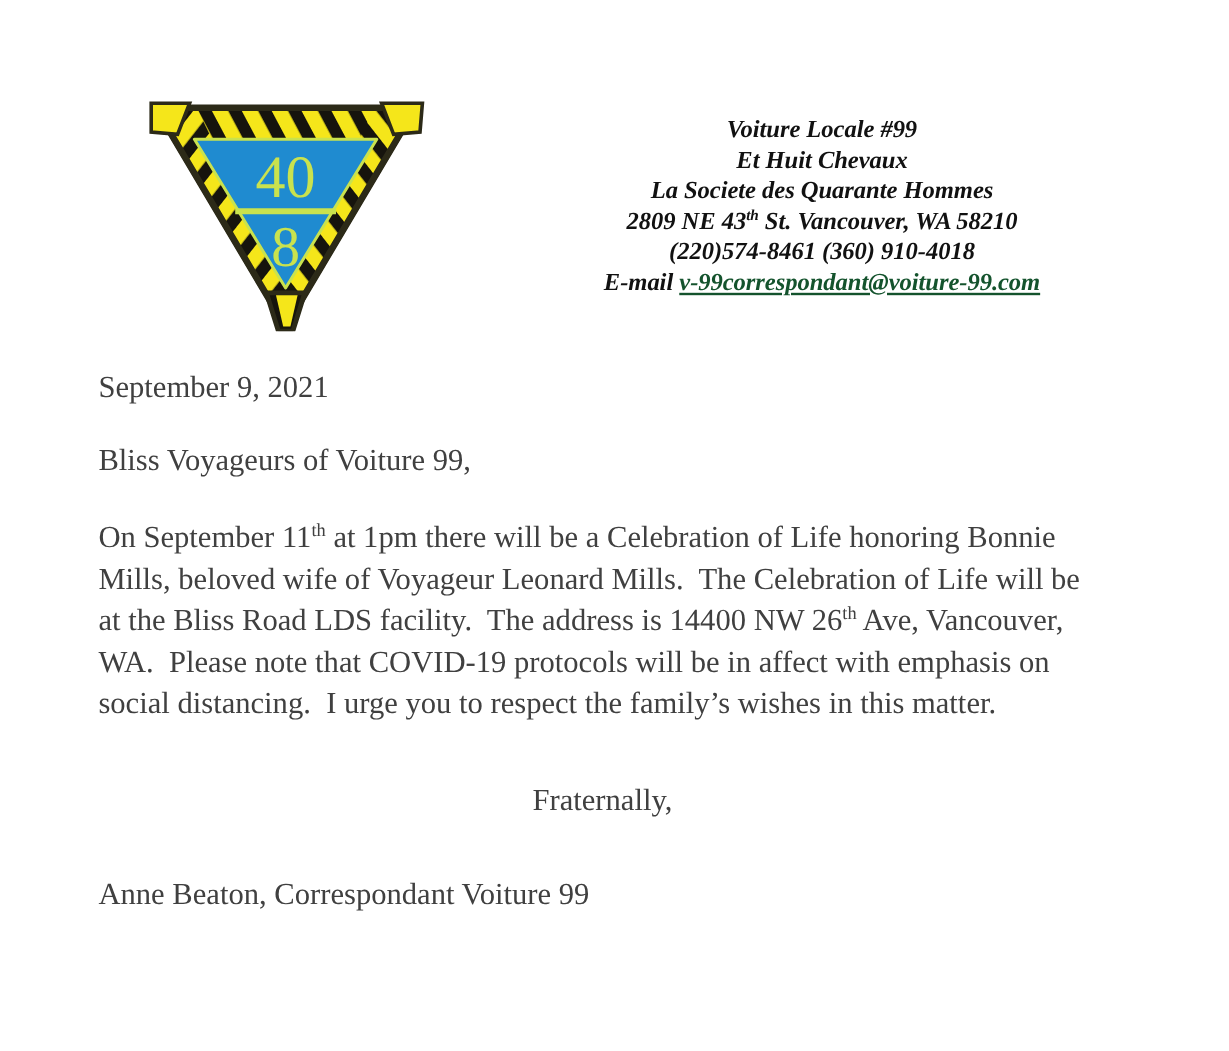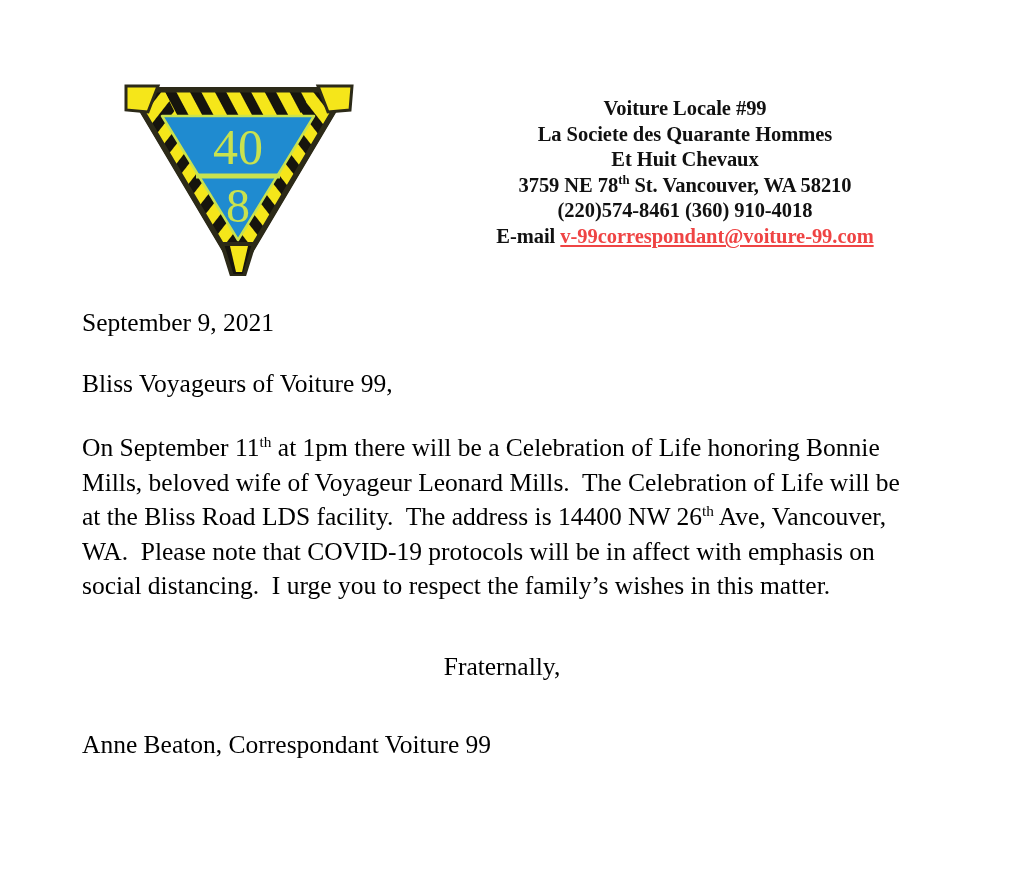--- a/index.html
+++ b/index.html
@@ -49,49 +49,50 @@
     position: absolute;
     left: 440px;
     top: 96px;
     width: 490px;
     text-align: center;
     font-weight: bold;
     font-size: 20.5px;
     line-height: 25.6px;
     letter-spacing: -0.05px;
     color: #111111;
+    font-style: italic;
   }
   .org-line {
     white-space: nowrap;
   }
   .org-line sup {
     font-size: 0.62em;
     vertical-align: super;
     line-height: 0;
   }
   .email-line {
     white-space: nowrap;
   }
   .email-link {
-    color: #ef4444;
+    color: #14532d;
     text-decoration: underline;
     text-decoration-thickness: 2px;
     text-underline-offset: 2px;
     font-weight: bold;
   }
 
   
   .letter-body {
     position: absolute;
     left: 82px;
     top: 306px;
     width: 840px;
     font-size: 25.5px;
     line-height: 34.5px;
-    color: #000000;
+    color: #404040;
   }
   .para {
     margin: 0 0 24px 0;
     white-space: pre-wrap;
   }
   .para:last-child {
     margin-bottom: 0;
   }
   .para sup {
     font-size: 0.6em;
@@ -166,23 +167,23 @@
         <polygon points="44,40 196,40 120,164" fill="#1f8bd0" stroke="#c9e24e" stroke-width="2.5" stroke-linejoin="round"></polygon>
 
         <text x="120" y="88" text-anchor="middle" font-family="'Liberation Serif','DejaVu Serif',serif" font-size="50" fill="#c9e24e">40</text>
         <line x1="78" y1="100" x2="162" y2="100" stroke="#c9e24e" stroke-width="5"></line>
         <text x="120" y="146" text-anchor="middle" font-family="'Liberation Serif','DejaVu Serif',serif" font-size="48" fill="#c9e24e">8</text>
       </svg>
     </div>
 
     <div class="org-block">
       <div class="org-line">Voiture Locale #99</div>
+      <div class="org-line">Et Huit Chevaux</div>
       <div class="org-line">La Societe des Quarante Hommes</div>
-      <div class="org-line">Et Huit Chevaux</div>
-      <div class="org-line"><span>3759 NE 78</span><sup>th</sup><span> St. Vancouver, WA 58210</span></div>
+      <div class="org-line"><span>2809 NE 43</span><sup>th</sup><span> St. Vancouver, WA 58210</span></div>
       <div class="org-line">(220)574-8461  (360) 910-4018</div>
       <div class="email-line"><span>E-mail </span><a class="email-link" href="#">v-99correspondant@voiture-99.com</a></div>
     </div>
   </div>
 
   <div class="letter-body">
 
     <p class="para date-line">September 9, 2021</p>
 
     <p class="para salutation">Bliss Voyageurs of Voiture 99,</p>

